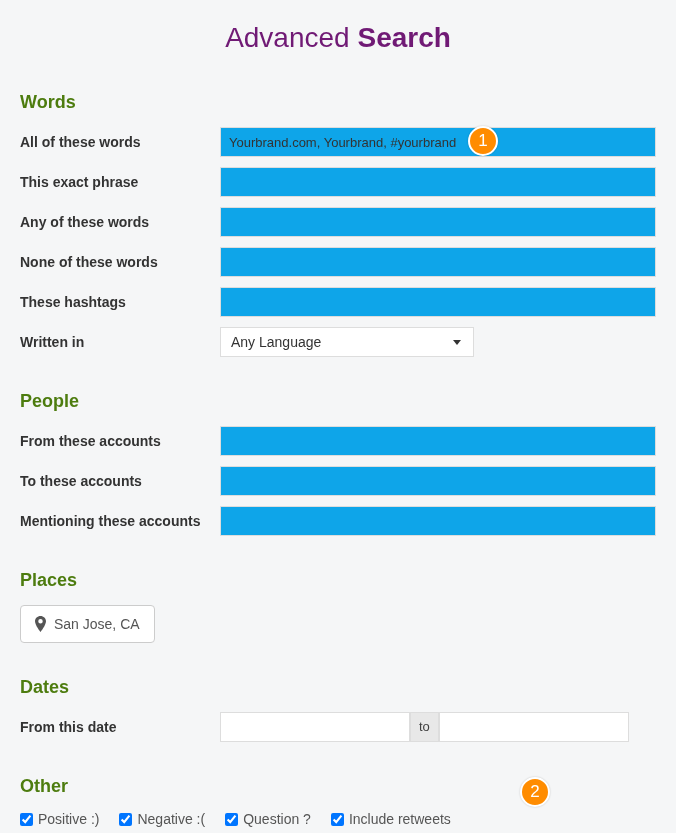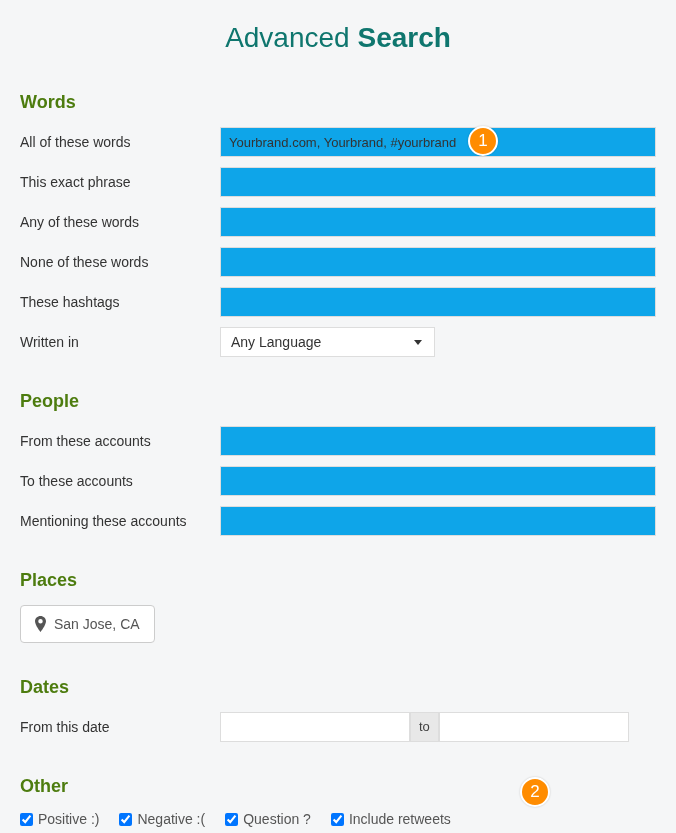--- a/index.html
+++ b/index.html
@@ -6,60 +6,61 @@
 body {
   font-family: Arial, "Helvetica Neue", Helvetica, sans-serif;
   background: #f5f6f7;
   color: #333;
   width: 676px;
   padding: 0 20px 30px 20px;
 }
 .page-title {
   text-align: center;
   font-size: 28px;
-  color: #0f766e;
+  color: #701a75;
   padding: 22px 0 28px 0;
   font-weight: 400;
 }
 .page-title .bold { font-weight: 700; }
 .section-header {
   color: #4d7c0f;
   font-size: 18px;
   font-weight: 700;
   margin: 10px 0 14px 0;
 }
 .row {
   display: flex;
   align-items: center;
   margin-bottom: 10px;
   min-height: 30px;
 }
 .row-label {
   width: 200px;
   font-size: 14px;
   color: #333;
+  font-weight: bold;
 }
 .row-control {
   flex: 1;
   position: relative;
 }
 input[type="text"] {
   width: 100%;
   height: 30px;
   border: 1px solid #ddd;
   background: #0ea5e9;
   padding: 0 8px;
   font-size: 13px;
   color: #333;
 }
 input[type="text"]::placeholder { color: #333; }
 .select-wrap {
   display: inline-block;
   position: relative;
-  width: 215px;
+  width: 254px;
   height: 30px;
   border: 1px solid #ddd;
   background: #fff;
 }
 .select-value {
   line-height: 28px;
   padding: 0 10px;
   font-size: 14px;
   color: #333;
 }

